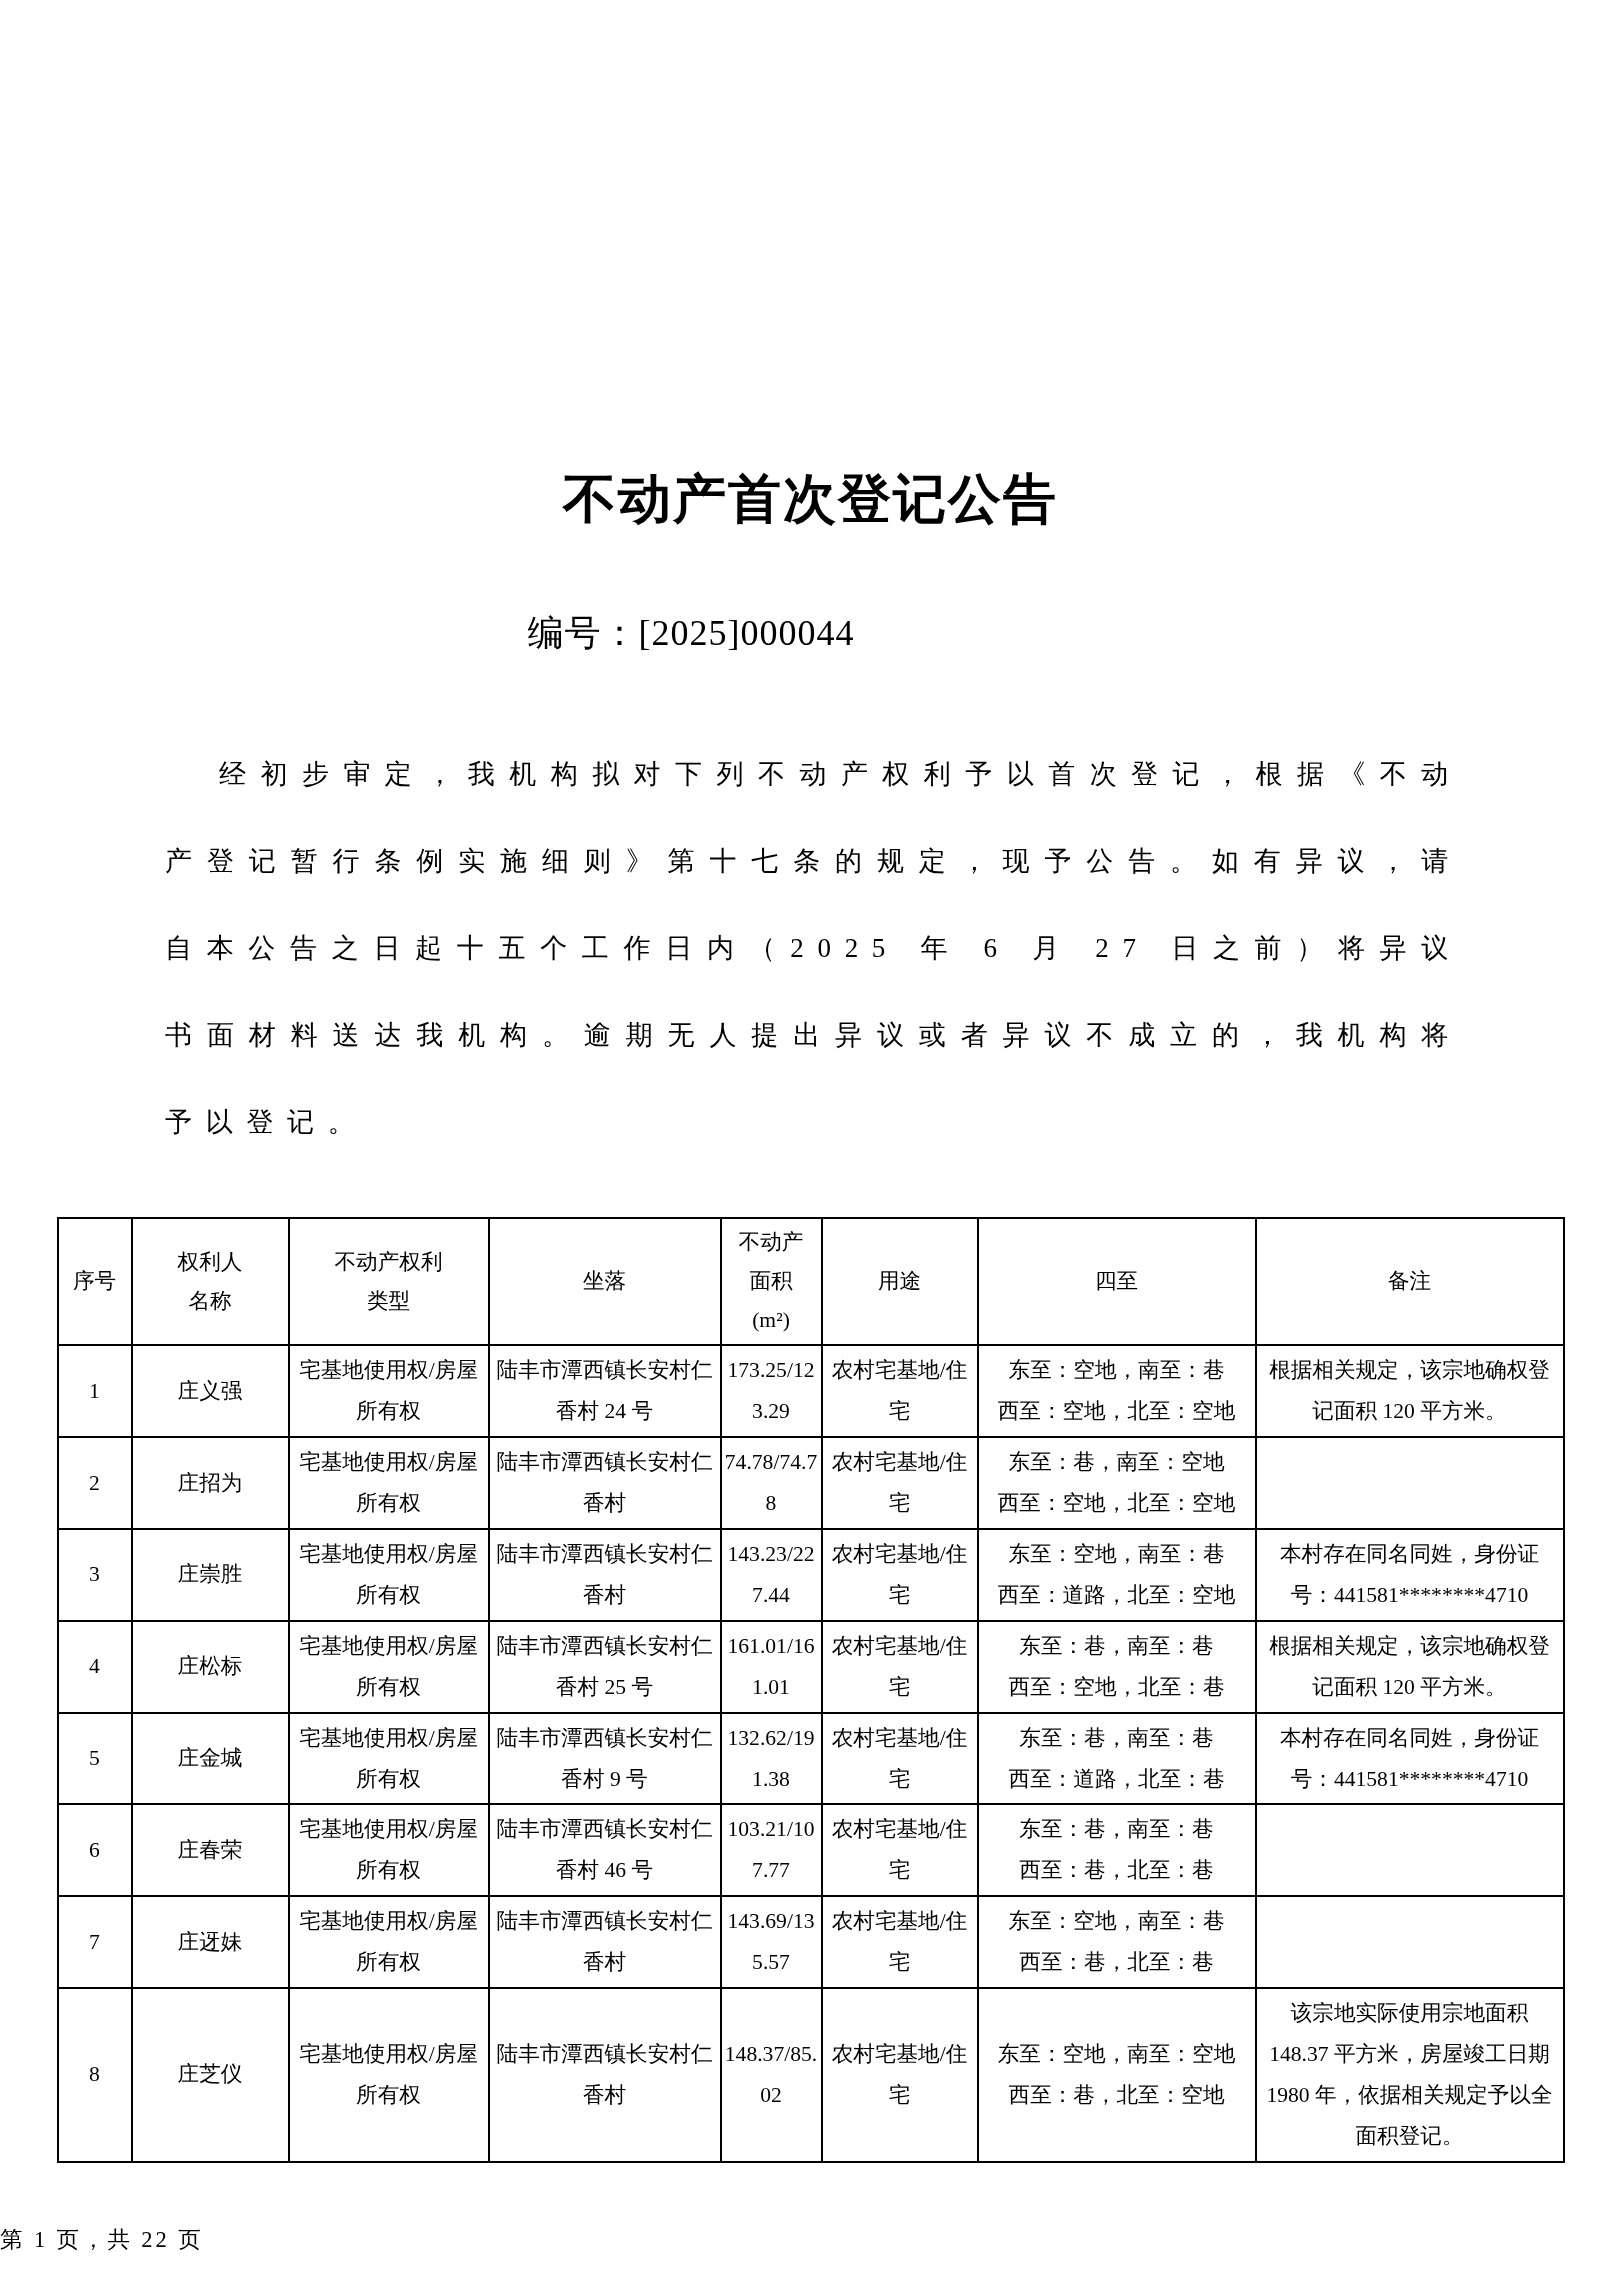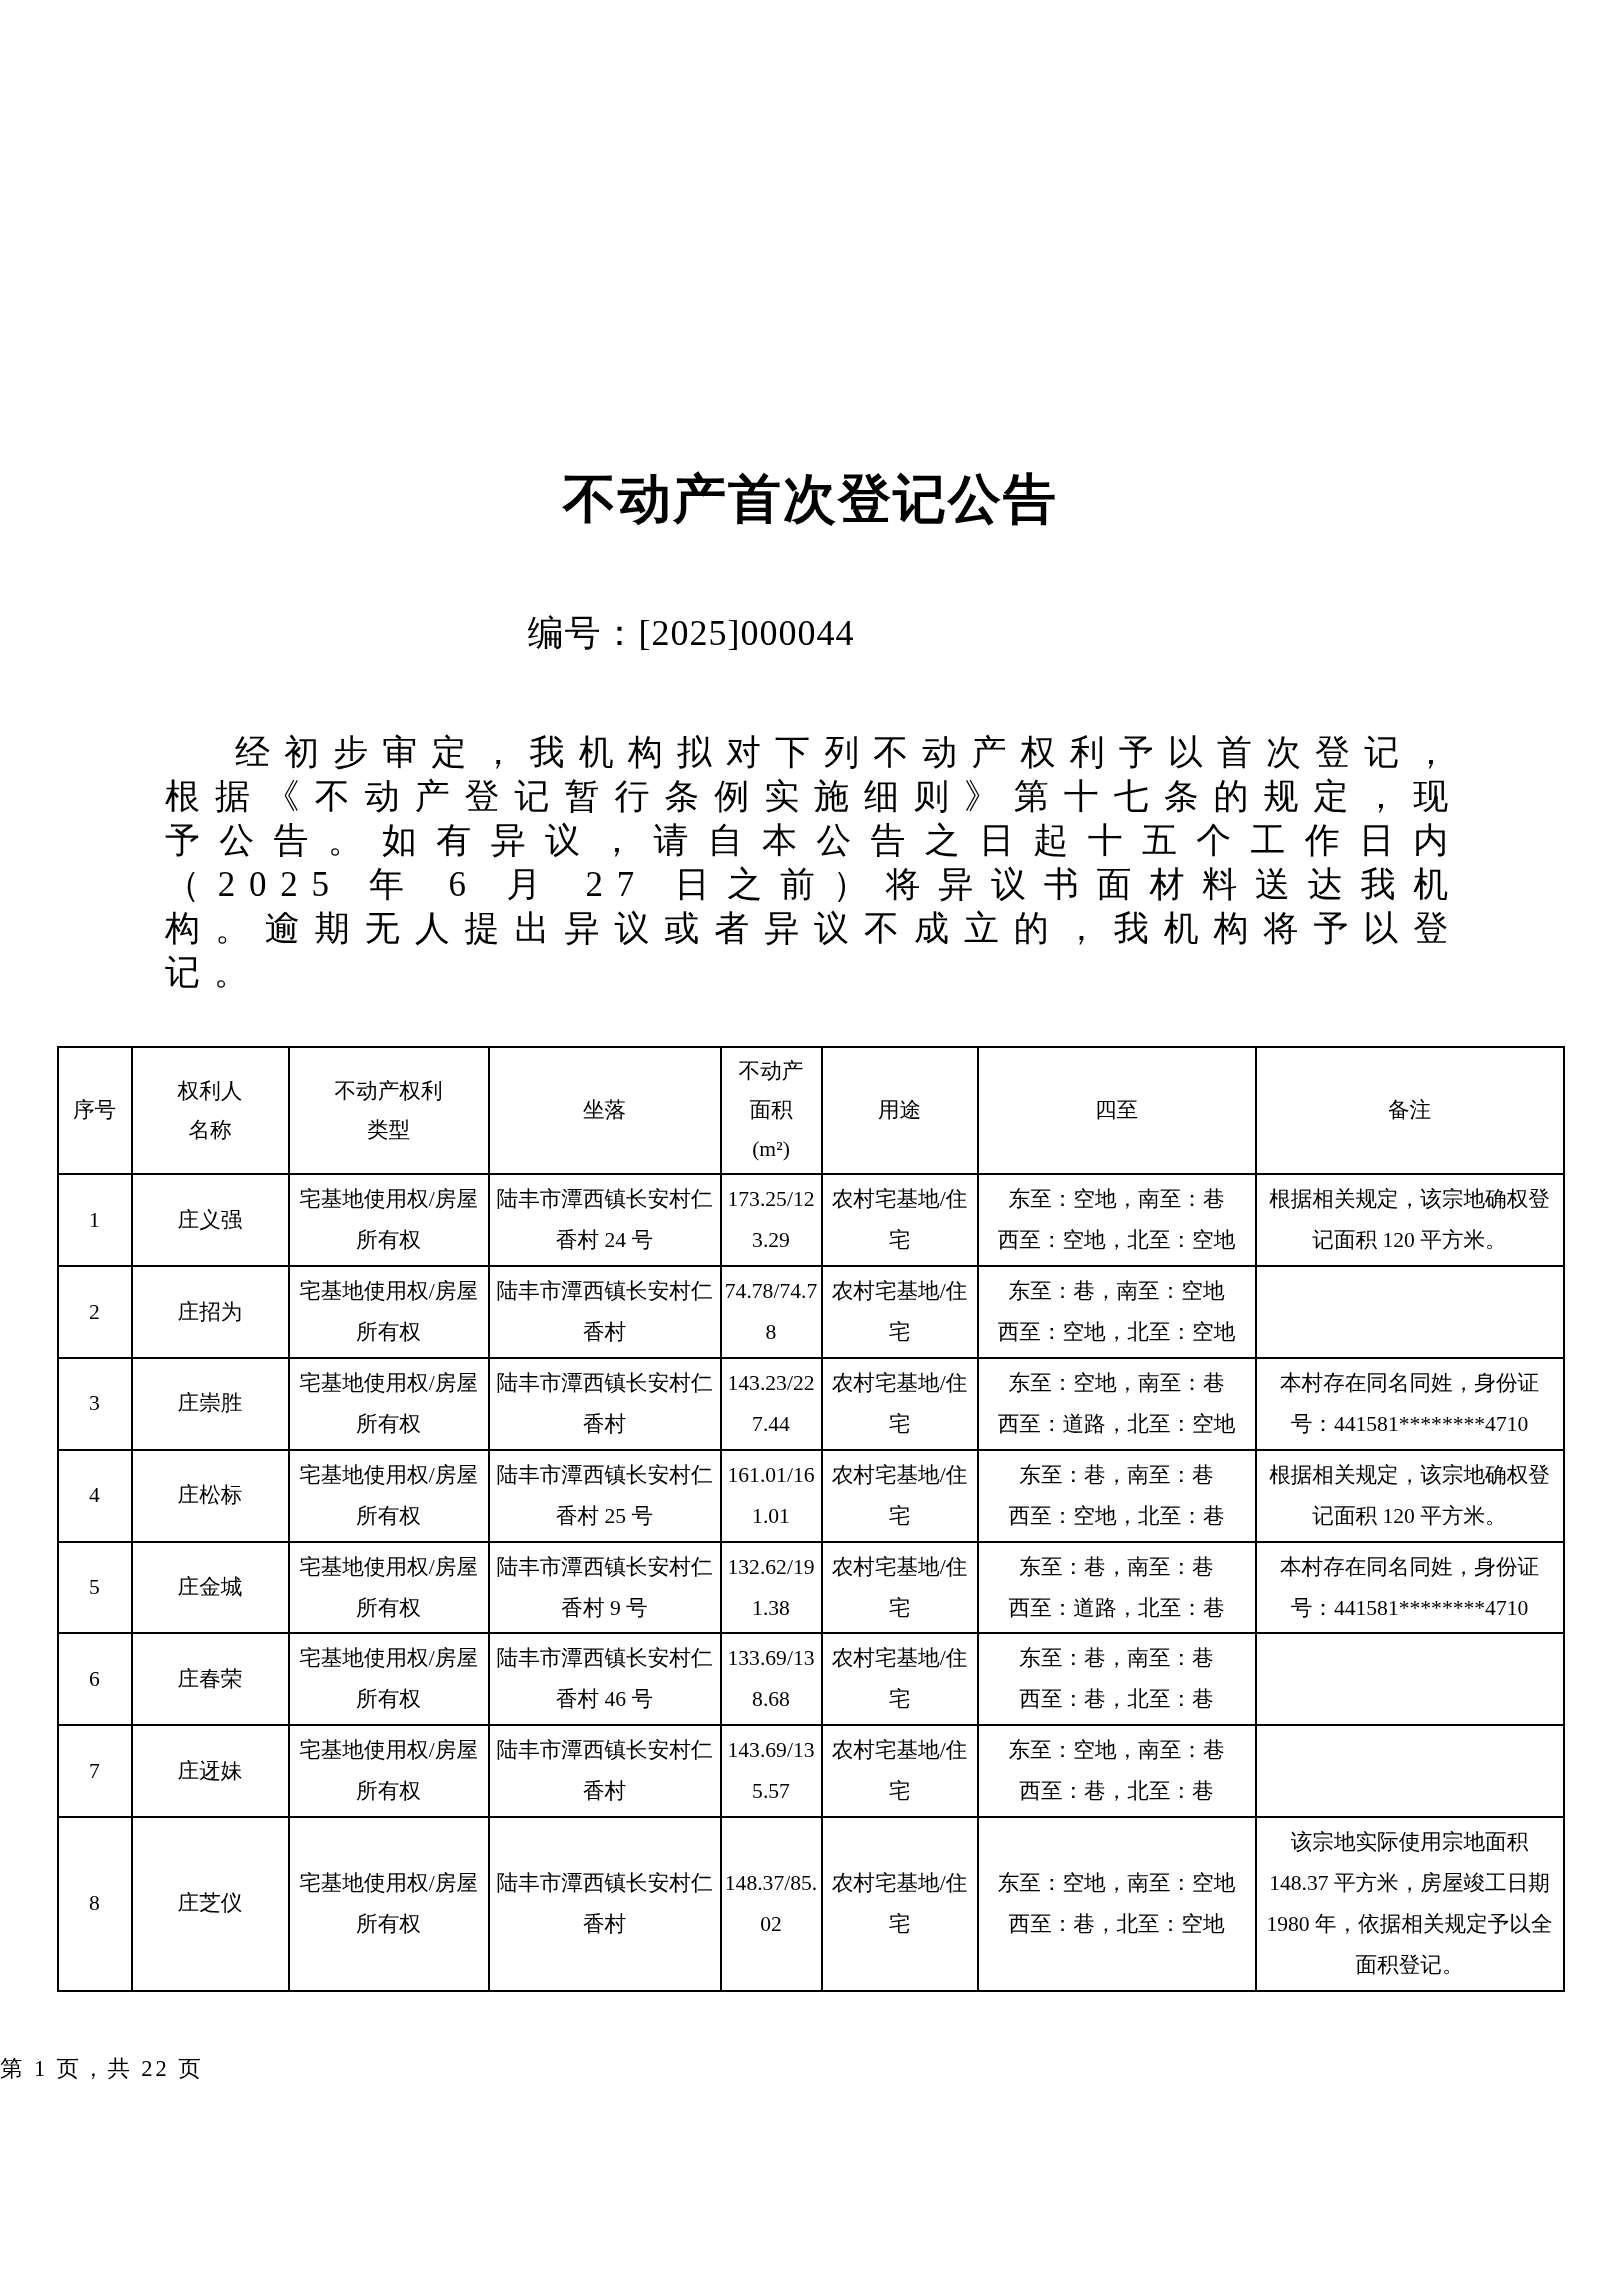--- a/index.html
+++ b/index.html
@@ -31,22 +31,22 @@
   .doc-number {
     margin-top: 84px;
     padding-right: 239px;
     text-align: center;
     font-size: 36px;
     line-height: 1.2;
     letter-spacing: 1px;
   }
   .body-text {
     margin: 76px 159px 0 165px;
-    font-size: 35px;
-    line-height: 44px;
+    font-size: 27px;
+    line-height: 87px;
     letter-spacing: 13.7px;
     text-align: justify;
     text-indent: 2em;
   }
   .reg-table {
     width: 1506px;
     margin: 51px auto 0 auto;
     border-collapse: collapse;
     table-layout: fixed;
     font-size: 21.6px;
@@ -176,21 +176,21 @@
           <td class="col-6">农村宅基地/住宅</td>
           <td class="col-7">东至：巷，南至：巷
 西至：道路，北至：巷</td>
           <td class="col-8">本村存在同名同姓，身份证号：441581********4710</td>
         </tr>
         <tr>
           <td class="col-1">6</td>
           <td class="col-2">庄春荣</td>
           <td class="col-3">宅基地使用权/房屋所有权</td>
           <td class="col-4">陆丰市潭西镇长安村仁香村 46 号</td>
-          <td class="col-5">133.69/138.68</td>
+          <td class="col-5">103.21/107.77</td>
           <td class="col-6">农村宅基地/住宅</td>
           <td class="col-7">东至：巷，南至：巷
 西至：巷，北至：巷</td>
           <td class="col-8"></td>
         </tr>
         <tr>
           <td class="col-1">7</td>
           <td class="col-2">庄迓妹</td>
           <td class="col-3">宅基地使用权/房屋所有权</td>
           <td class="col-4">陆丰市潭西镇长安村仁香村</td>

